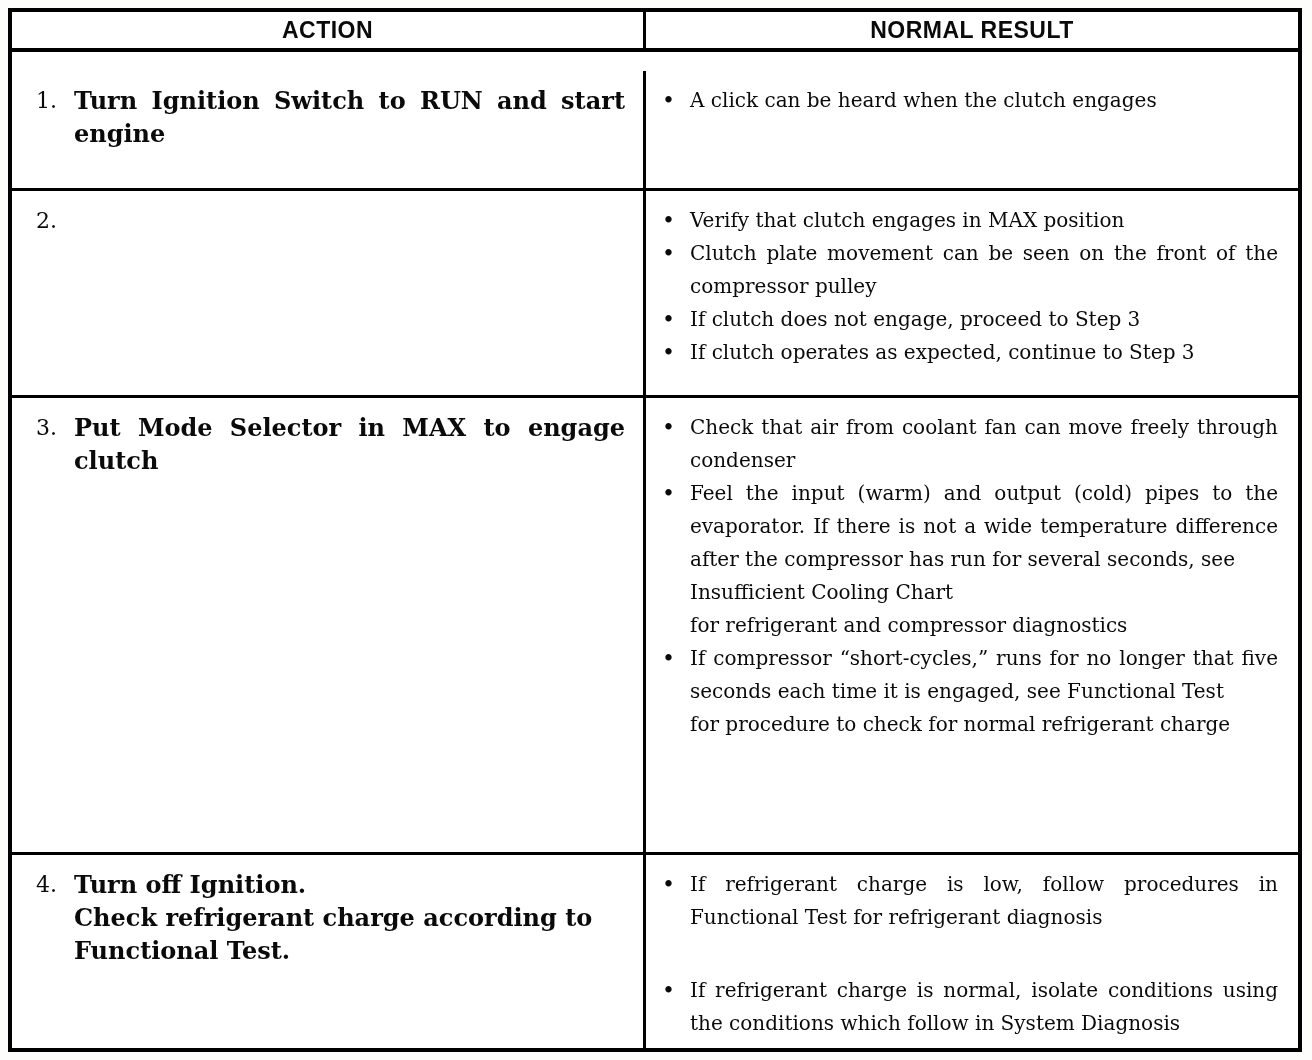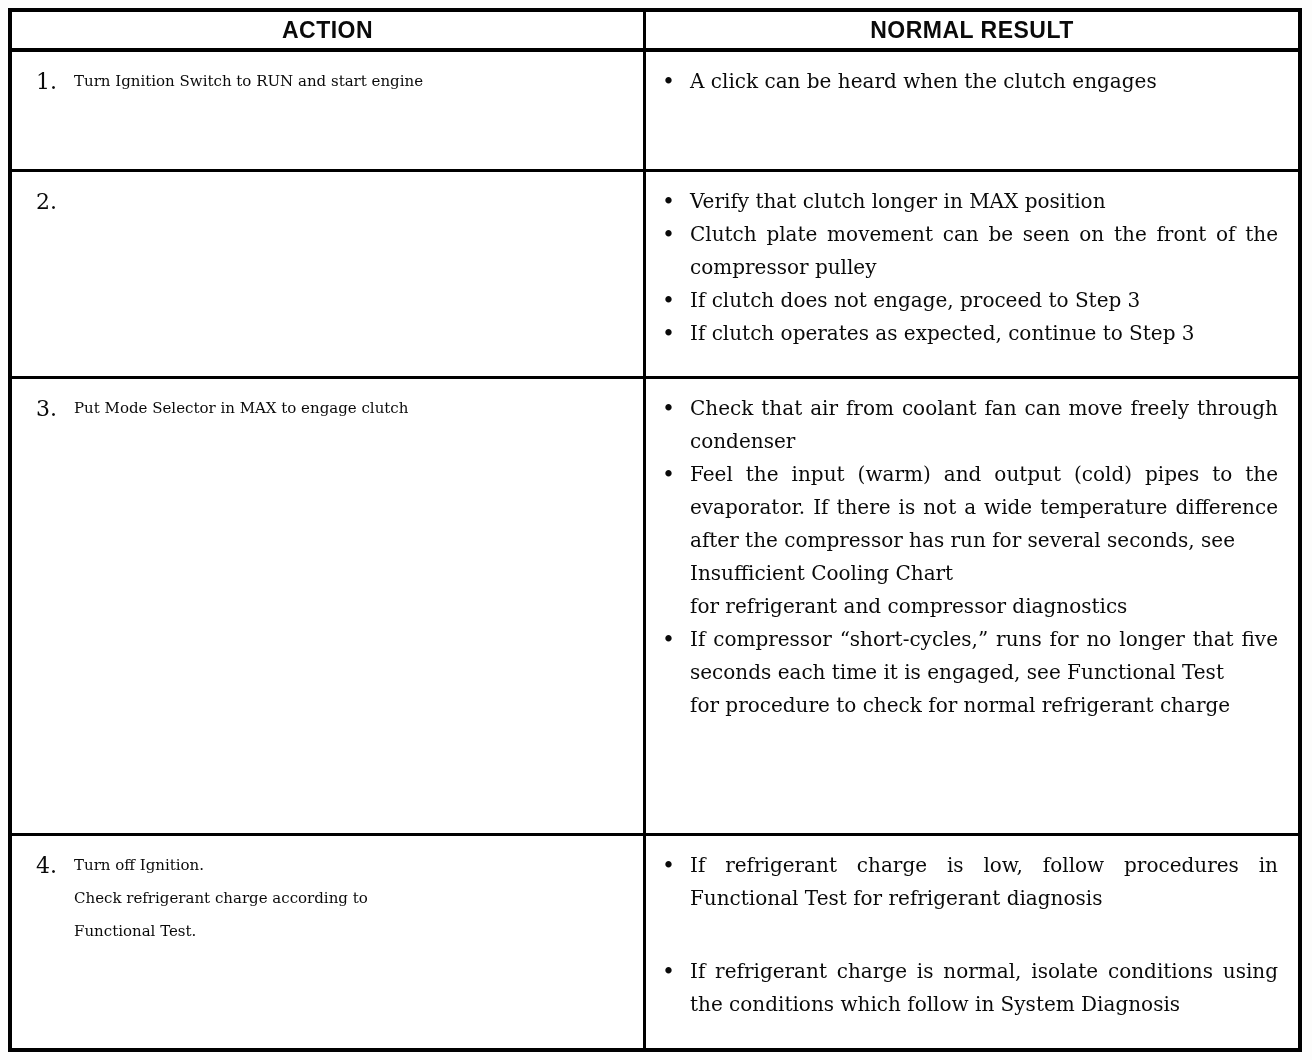--- a/index.html
+++ b/index.html
@@ -17,20 +17,21 @@
     color: #0a0a0a;
   }
   .doc-table {
     width: 100%;
     height: 100%;
     box-sizing: border-box;
     border: 4px solid #000;
     display: flex;
     flex-direction: column;
     background: #fff;
+    gap: 19px;
   }
   .thead {
     display: flex;
     flex: 0 0 auto;
     border-bottom: 4px solid #000;
   }
   .hcell {
     box-sizing: border-box;
     height: 36px;
     display: flex;
@@ -73,23 +74,24 @@
     display: flex;
     padding-left: 24px;
   }
   .num {
     flex: 0 0 38px;
     font-size: 22px;
     line-height: 33px;
   }
   .atext {
     flex: 1 1 auto;
-    font-size: 15px;
+    font-size: 24px;
     line-height: 33px;
     text-align: justify;
+    font-weight: bold;
   }
   .apara {
     white-space: pre-line;
   }
   .cell.result-cell {
     padding-left: 16px;
     padding-right: 20px;
   }
   .bullet-item {
     display: flex;
@@ -134,21 +136,21 @@
             </div>
           </div>
         </div>
         <div class="trow">
           <div class="cell action-cell">
             <div class="num">2.</div>
           </div>
           <div class="cell result-cell">
             <div class="bullet-item">
               <span class="dot">•</span>
-              <span class="btext">Verify that clutch longer in MAX position</span>
+              <span class="btext">Verify that clutch engages in MAX position</span>
             </div>
             <div class="bullet-item">
               <span class="dot">•</span>
               <span class="btext">Clutch plate movement can be seen on the front of the compressor pulley</span>
             </div>
             <div class="bullet-item">
               <span class="dot">•</span>
               <span class="btext">If clutch does not engage, proceed to Step 3</span>
             </div>
             <div class="bullet-item">

